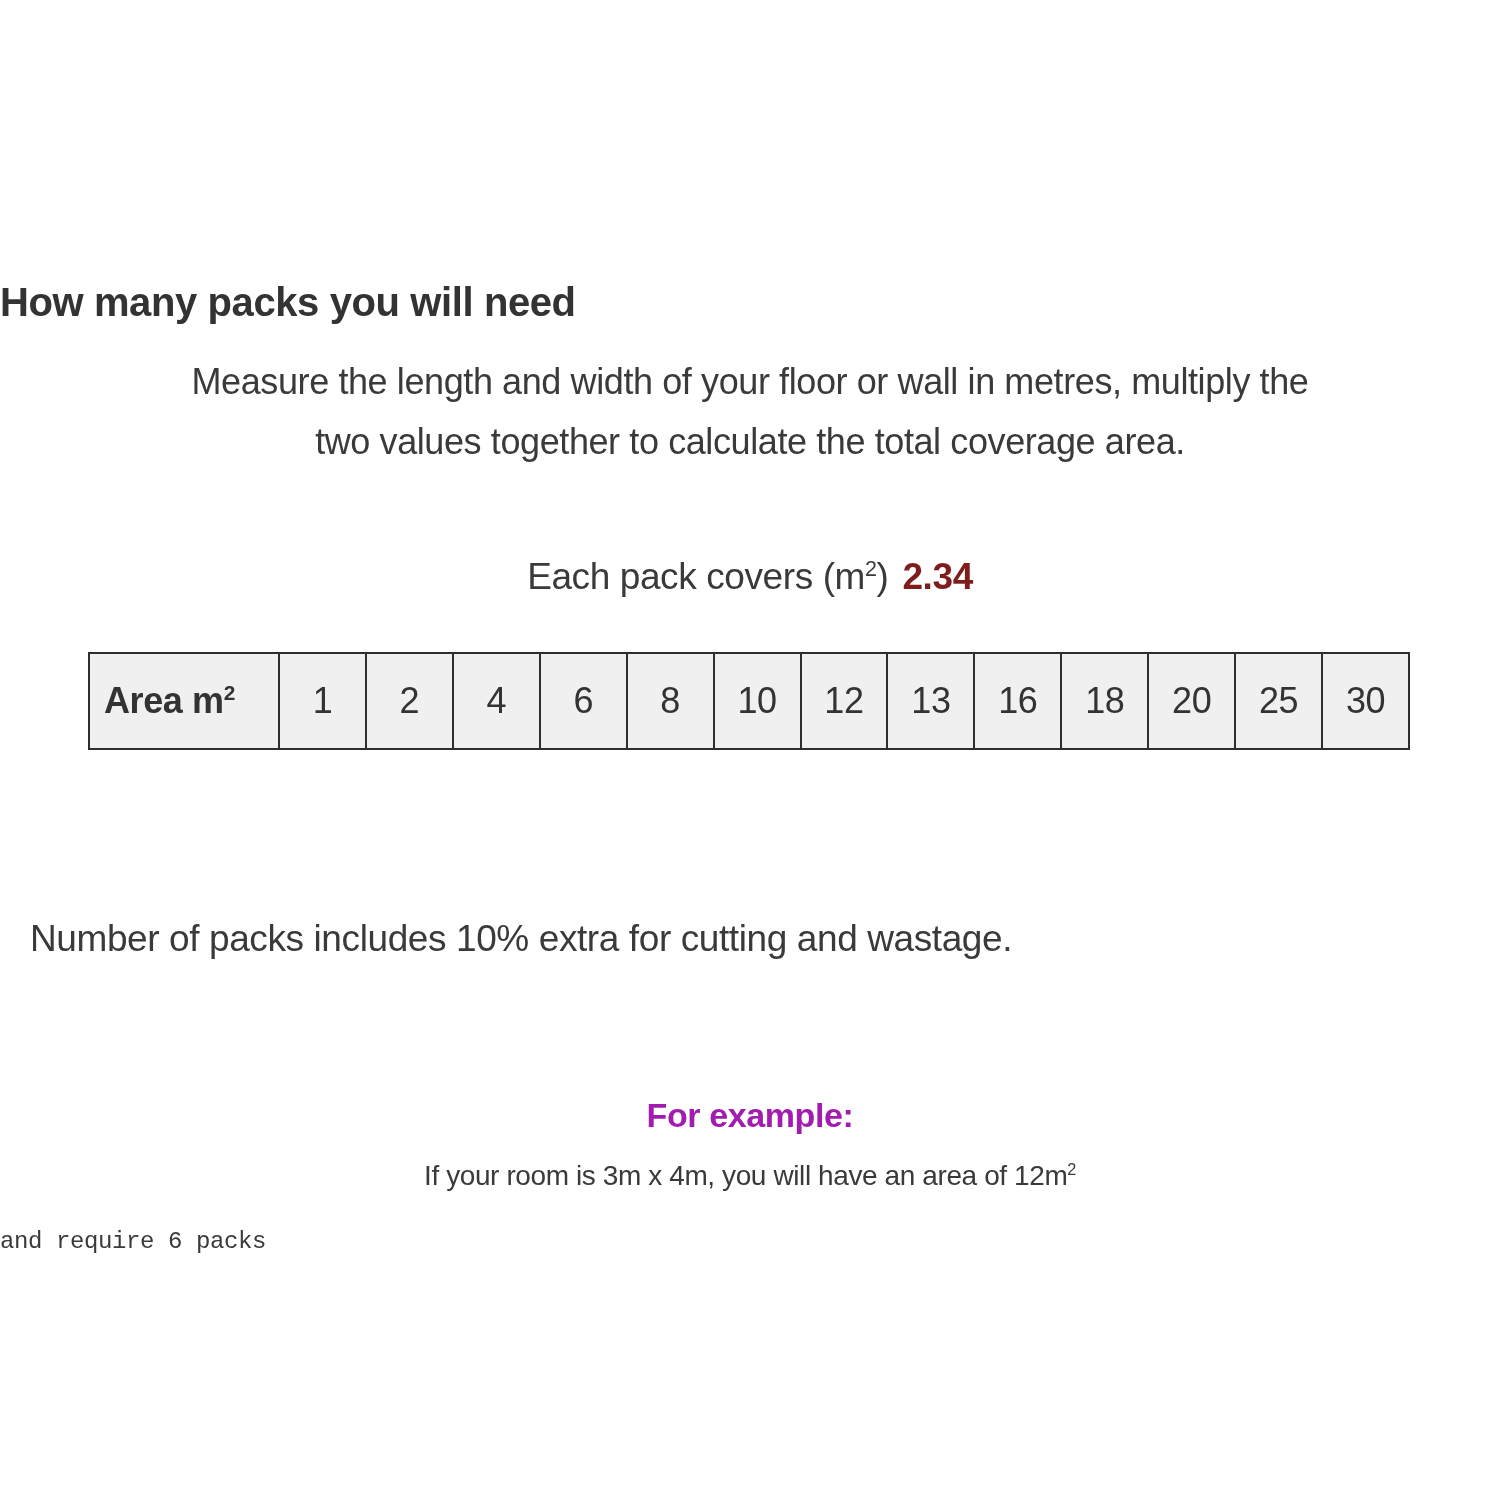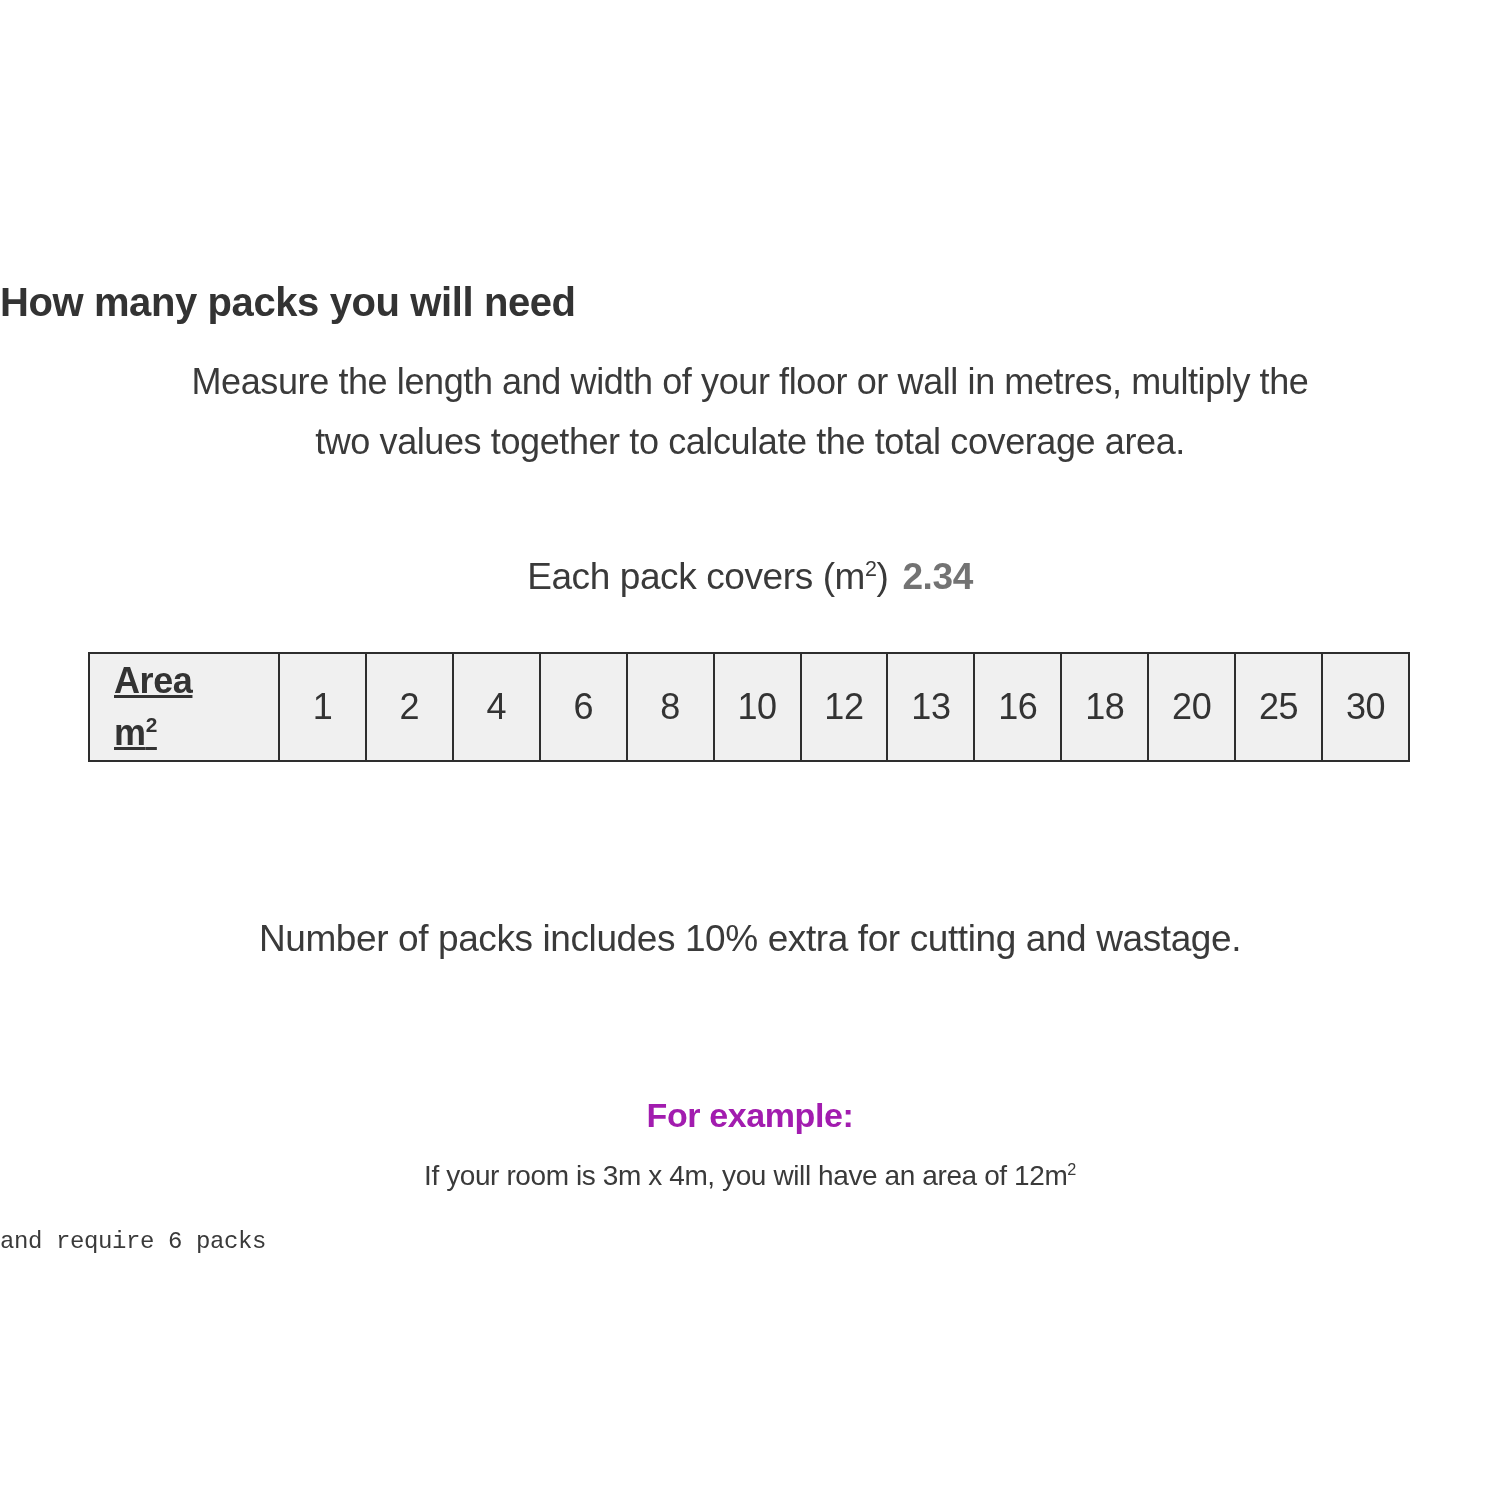--- a/index.html
+++ b/index.html
@@ -37,21 +37,21 @@
   }
 
   .coverage {
     position: absolute;
     top: 556px; left: 0; right: 0;
     text-align: center;
     font-size: 37px;
   }
   .coverage .value {
     font-weight: bold;
-    color: #737373;
+    color: #7f1d1d;
     margin-left: 14px;
   }
 
   sup.sq {
     font-size: 58%;
     vertical-align: super;
     line-height: 0;
   }
 
   table.packs-table {
@@ -74,32 +74,31 @@
     background: #f0f0f0;
   }
   tr.packs-row th, tr.packs-row td {
     height: 140px;
     background: #ffffff;
   }
   th.label-cell {
     text-align: left !important;
     font-size: 30px;
     font-weight: bold;
-    padding-left: 24px;
+    padding-left: 14px;
     padding-right: 34px;
     color: #333333;
     line-height: 1.45;
-    text-decoration: underline;
   }
 
   .note {
     position: absolute;
     top: 918px; left: 0; right: 0;
-    text-align: center;
     font-size: 37px;
+    padding-left: 30px;
   }
 
   .example-heading {
     position: absolute;
     top: 1096px; left: 0; right: 0;
     text-align: center;
     font-size: 34px;
     font-weight: bold;
     color: #a21caf;
   }

